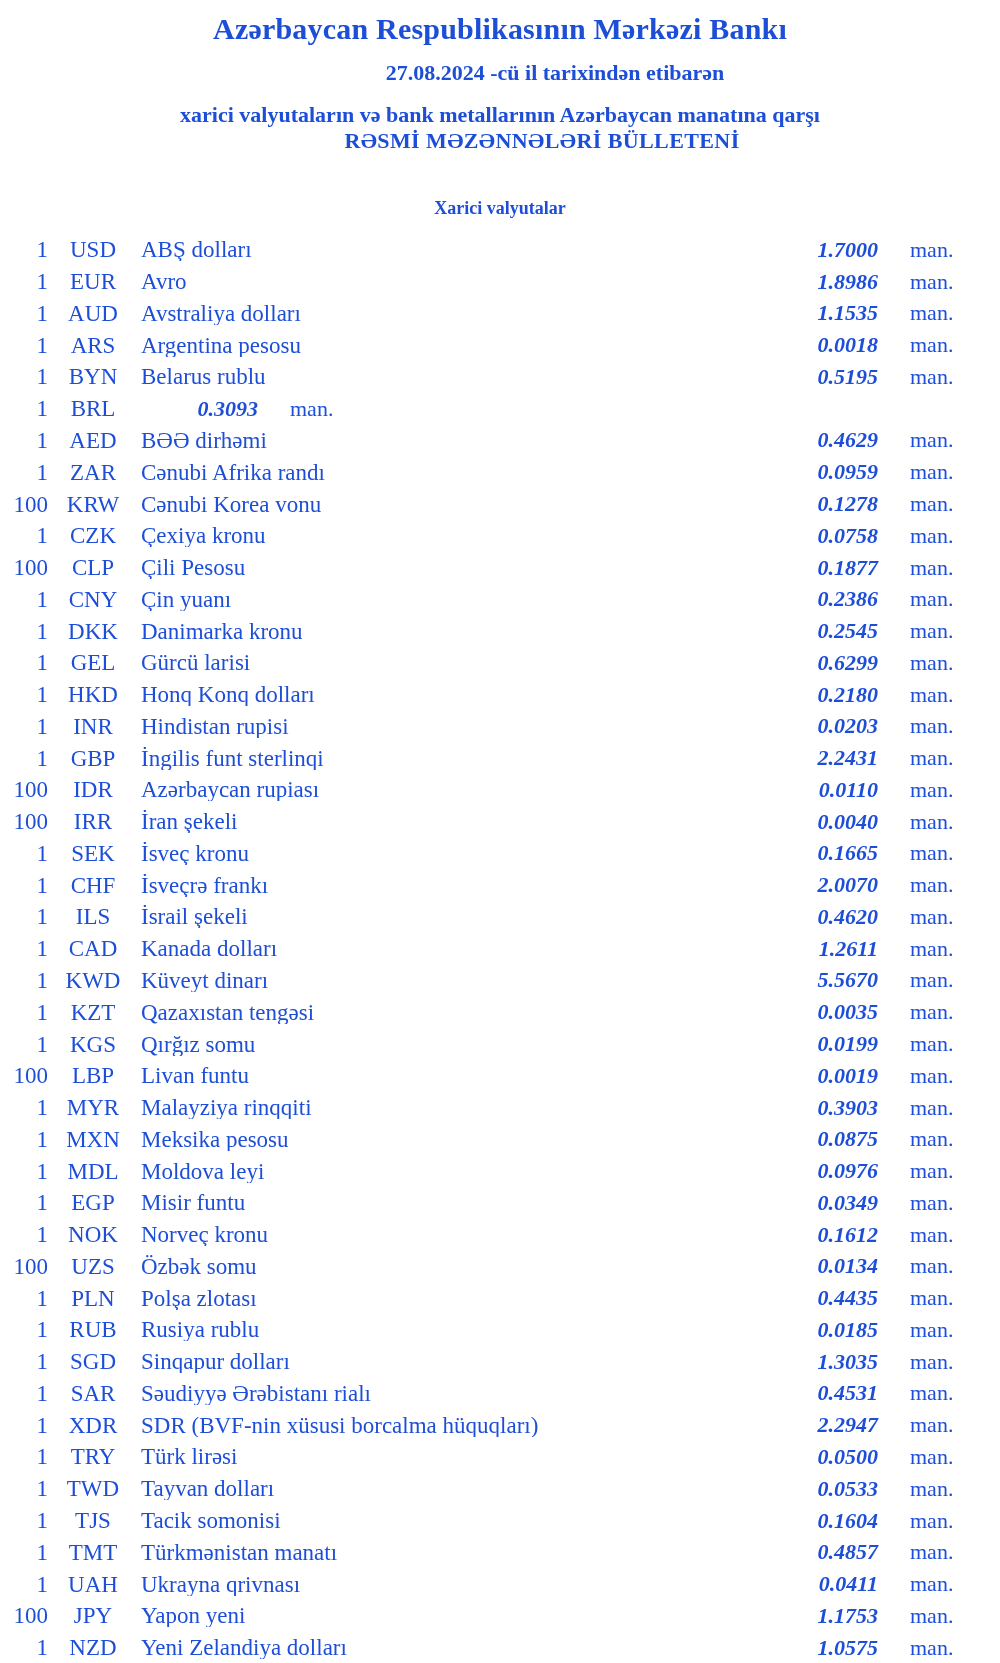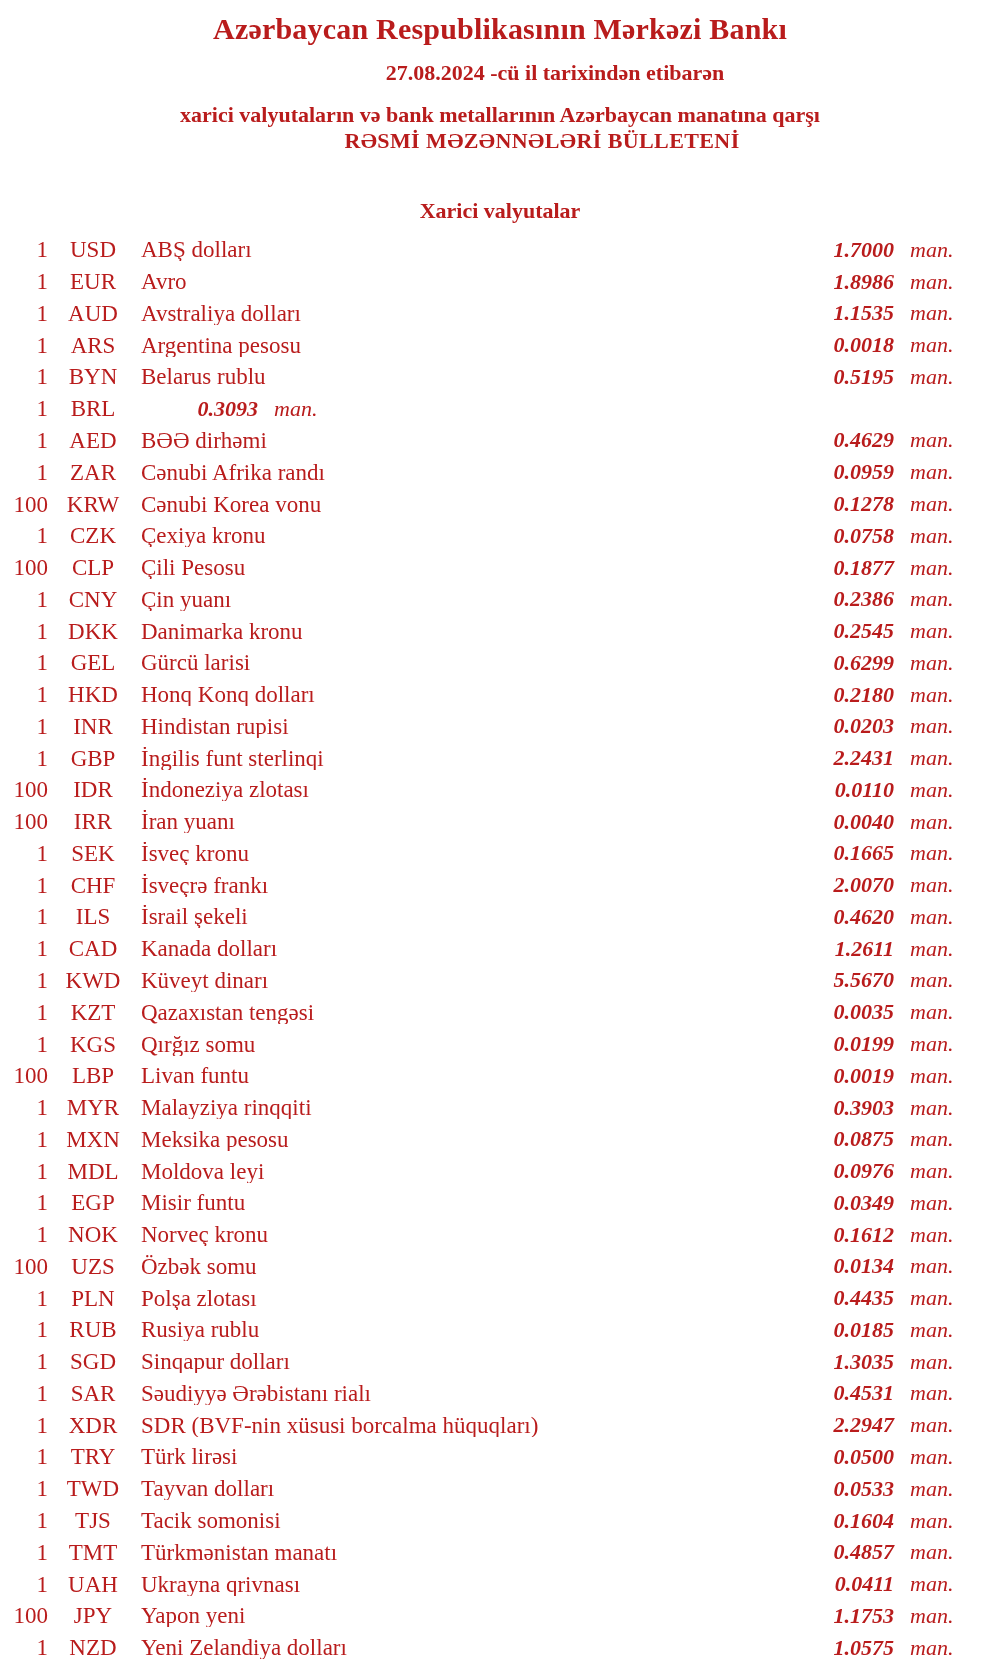--- a/index.html
+++ b/index.html
@@ -5,21 +5,21 @@
   html, body {
     margin: 0;
     padding: 0;
     background: #ffffff;
   }
   .page {
     position: relative;
     width: 1000px;
     height: 1663px;
     background: #ffffff;
-    color: #b91c1c;
+    color: #1d4ed8;
     font-family: "Liberation Serif", "DejaVu Serif", serif;
     overflow: hidden;
   }
   .center-line {
     position: absolute;
     left: 0;
     width: 100%;
     text-align: center;
     font-weight: bold;
     margin: 0;
@@ -40,21 +40,21 @@
     font-size: 22px;
   }
   .bulletin {
     top: 128px;
     font-size: 22px;
     letter-spacing: 0.4px;
     margin-left: 42px;
   }
   .section-title {
     top: 198px;
-    font-size: 22px;
+    font-size: 18px;
   }
   .rates-table {
     position: absolute;
     top: 234px;
     left: 0;
     right: 0;
   }
   .rate-row {
     display: flex;
     align-items: center;
@@ -83,25 +83,24 @@
   .rate-cell {
     width: 120px;
     text-align: right;
     flex: 0 0 auto;
     font-weight: bold;
     font-style: italic;
     font-size: 22px;
   }
   .unit-cell {
     width: 52px;
-    margin-left: 16px;
+    margin-left: 32px;
     text-align: left;
     flex: 0 0 auto;
     font-size: 22px;
-    font-style: italic;
   }
 </style>
 </head>
 <body>
 
 <div class="page">
 
   <h1 class="center-line title">Azərbaycan Respublikasının Mərkəzi Bankı</h1>
 
   <p class="center-line date-line">27.08.2024 -cü il tarixindən etibarən</p>
@@ -244,29 +243,29 @@
     <span class="qty-cell">1</span>
     <span class="code-cell">GBP</span>
     <span class="name-cell">İngilis funt sterlinqi</span>
     <span class="rate-cell">2.2431</span>
     <span class="unit-cell">man.</span>
   </div>
 
   <div class="rate-row">
     <span class="qty-cell">100</span>
     <span class="code-cell">IDR</span>
-    <span class="name-cell">İndoneziya zlotası</span>
+    <span class="name-cell">Azərbaycan rupiası</span>
     <span class="rate-cell">0.0110</span>
     <span class="unit-cell">man.</span>
   </div>
 
   <div class="rate-row">
     <span class="qty-cell">100</span>
     <span class="code-cell">IRR</span>
-    <span class="name-cell">İran yuanı</span>
+    <span class="name-cell">İran şekeli</span>
     <span class="rate-cell">0.0040</span>
     <span class="unit-cell">man.</span>
   </div>
 
   <div class="rate-row">
     <span class="qty-cell">1</span>
     <span class="code-cell">SEK</span>
     <span class="name-cell">İsveç kronu</span>
     <span class="rate-cell">0.1665</span>
     <span class="unit-cell">man.</span>

